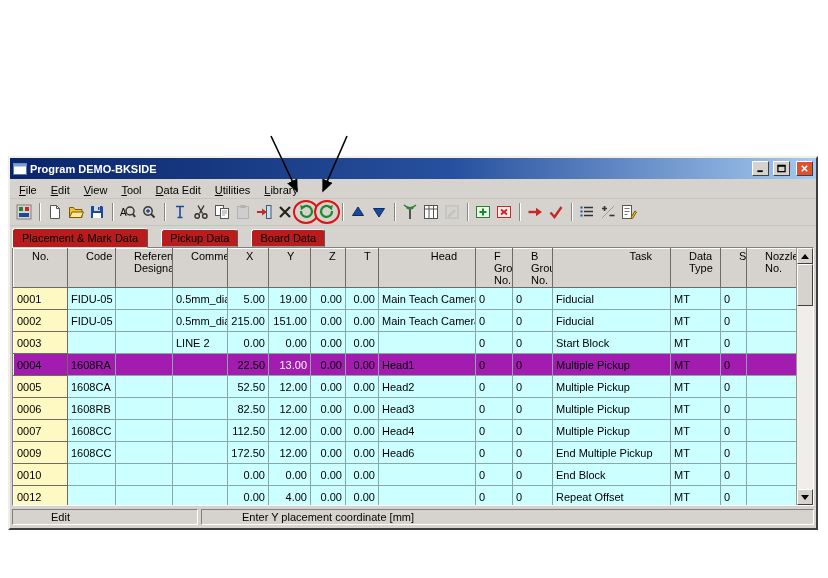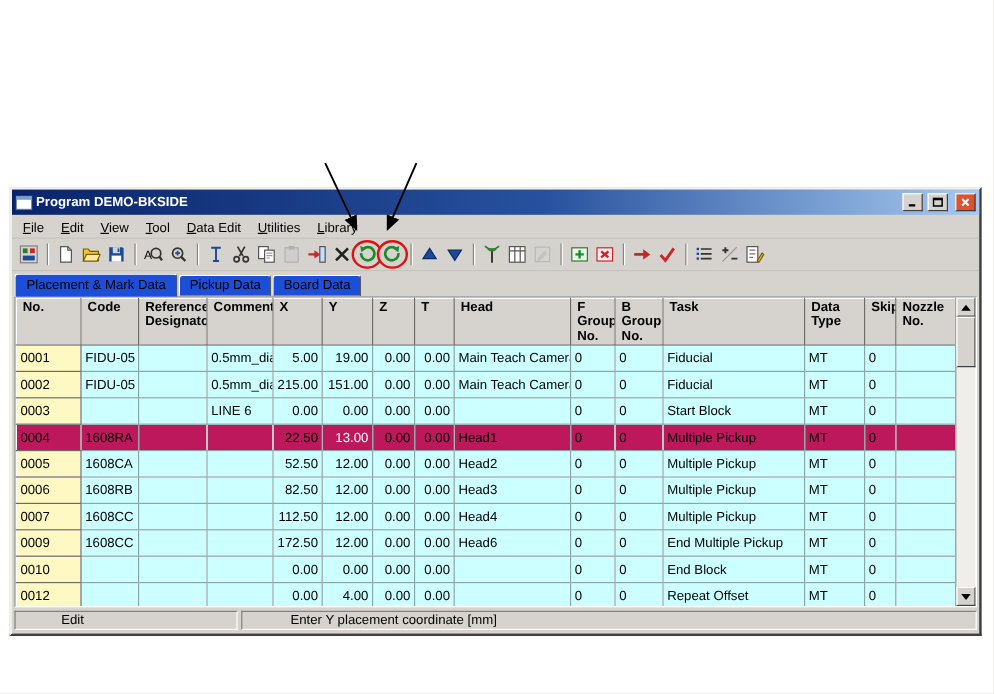--- a/index.html
+++ b/index.html
@@ -31,36 +31,36 @@
   .toolbar{height:26px;min-height:26px;display:flex;align-items:center;padding-left:4px;border-bottom:1px solid #c7c4bd}
   .tb-btn{width:20px;height:20px;box-sizing:border-box;margin-right:1px;background:#d6d3ce;border:1px solid #d6d3ce;
     padding:1px;position:relative;cursor:default}
   .tb-btn svg{width:16px;height:16px;display:block}
   .tb-btn.disabled{opacity:.45;filter:grayscale(1)}
   .tb-btn.circled::after{content:"";position:absolute;left:-4px;right:-4px;top:-3px;bottom:-3px;
     border:2px solid #dd1111;border-radius:50%;pointer-events:none}
   .tb-sep{width:0;height:18px;margin:0 4px;border-left:1px solid #8a877f;border-right:1px solid #fff}
 
   .tabbar{height:21px;min-height:21px;display:flex;align-items:flex-end;padding-left:2px;position:relative;z-index:2}
-  .tab{padding:2px 8px 2px;background:#1d4ed8;border:1px solid;border-color:#fff #5a5955 #9a978f #fff;
-    border-radius:3px 3px 0 0;margin-right:1px;cursor:default;white-space:nowrap}
+  .tab{padding:2px 8px 2px;background:#b91c1c;border:1px solid;border-color:#fff #5a5955 #9a978f #fff;
+    border-radius:3px 3px 0 0;margin-right:13px;cursor:default;white-space:nowrap}
   .tab.active{padding:3px 9px 3px;position:relative;top:1px;border-bottom:1px solid #d6d3ce;z-index:3}
 
   
   .tablewrap{flex:1;margin:0 2px;border:1px solid;border-color:#808080 #fff #fff #808080;background:#fff;
     position:relative;overflow:hidden}
   table{border-collapse:collapse;table-layout:fixed;width:calc(100% - 16px)}
   col.c0{width:54px}col.c1{width:48px}col.c2{width:57px}col.c3{width:55px}col.c4{width:41px}
   col.c5{width:42px}col.c6{width:35px}col.c7{width:33px}col.c8{width:97px}col.c9{width:37px}
   col.c10{width:40px}col.c11{width:118px}col.c12{width:50px}col.c13{width:26px}col.c14{width:auto}
-  th{background:#d6d3ce;border:1px solid;border-color:#fff #6e6b66 #6e6b66 #fff;font-weight:bold;
-    text-align:left;vertical-align:top;padding:1px 5px;height:36px;overflow:hidden}
+  th{background:#d6d3ce;border:1px solid;border-color:#fff #6e6b66 #6e6b66 #fff;font-weight:normal;
+    text-align:right;vertical-align:top;padding:1px 18px;height:36px;overflow:hidden}
   td{background:#ccffff;border:1px solid #8aa6a6;padding:1px 3px;height:19px;overflow:hidden;white-space:nowrap}
   td.num{text-align:right}
-  tr.sel-row td{background:#be185d}
+  tr.sel-row td{background:#a21caf}
   td.rowhead{background:#fef9c3;border-color:#fff #6e6b66 #6e6b66 #fff}
   td.sel-cell{background:#3164c8;color:#fff}
 
   .vscroll{position:absolute;right:0;top:0;bottom:0;width:16px;background:#f0eeea;border-left:1px solid #9a978f;
     display:flex;flex-direction:column}
   .vs-btn{height:16px;min-height:16px;box-sizing:border-box;background:#d6d3ce;border:1px solid;
     border-color:#fff #404040 #404040 #fff;display:flex;align-items:center;justify-content:center;padding:0}
   .tri-up{width:0;height:0;border-left:4px solid transparent;border-right:4px solid transparent;border-bottom:5px solid #000}
   .tri-down{width:0;height:0;border-left:4px solid transparent;border-right:4px solid transparent;border-top:5px solid #000}
   .vs-thumb{height:42px;box-sizing:border-box;background:#d6d3ce;border:1px solid;border-color:#fff #404040 #404040 #fff}
@@ -375,21 +375,21 @@
             <td>0</td>
             <td>Fiducial</td>
             <td>MT</td>
             <td>0</td>
             <td></td>
           </tr>
           <tr>
             <td class="rowhead">0003</td>
             <td></td>
             <td></td>
-            <td>LINE 6</td>
+            <td>LINE 2</td>
             <td class="num">0.00</td>
             <td class="num">0.00</td>
             <td class="num">0.00</td>
             <td class="num">0.00</td>
             <td></td>
             <td>0</td>
             <td>0</td>
             <td>Start Block</td>
             <td>MT</td>
             <td>0</td>

